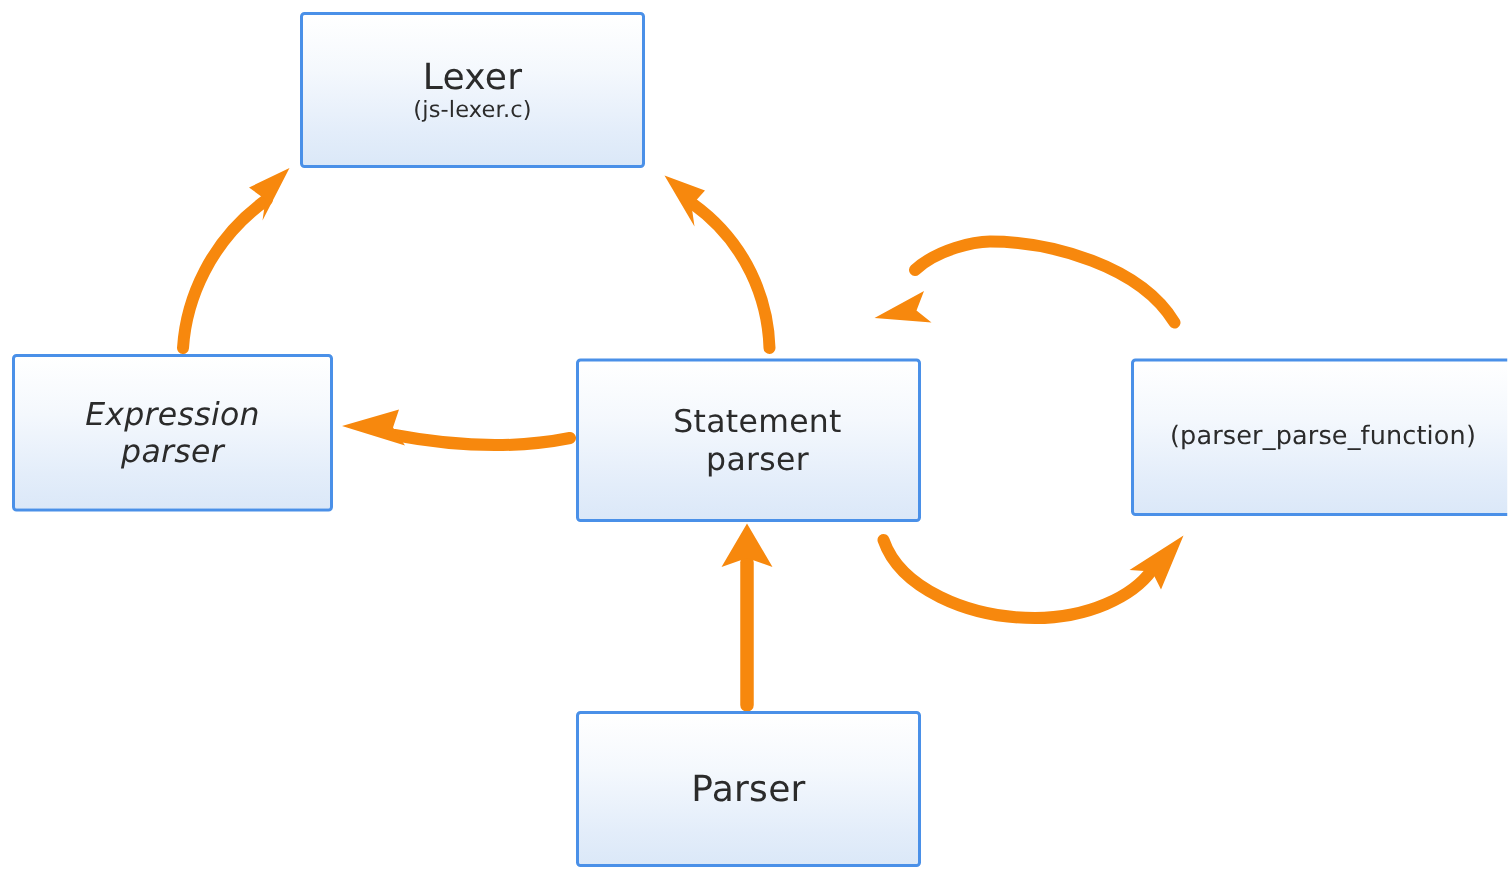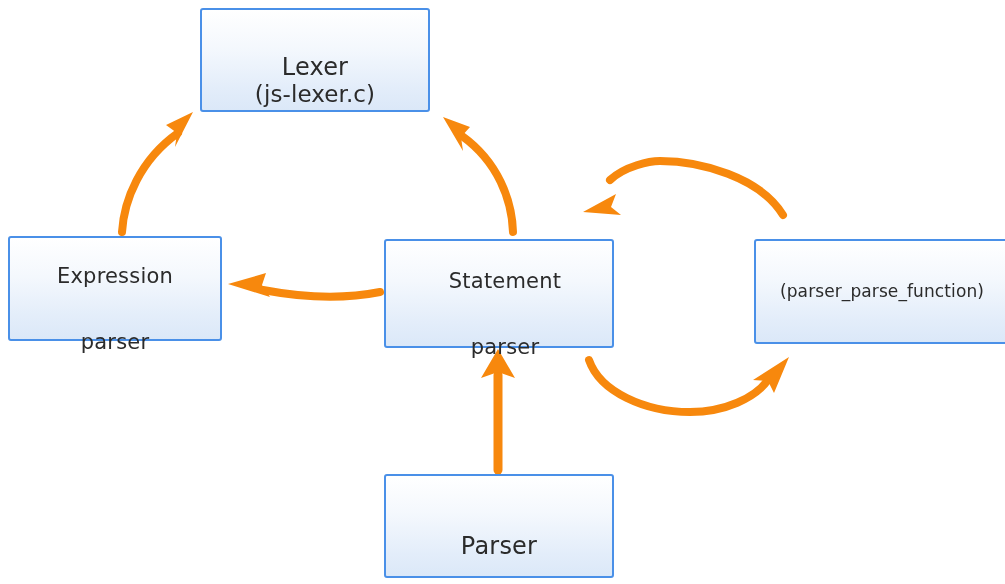--- a/index.html
+++ b/index.html
@@ -26,24 +26,23 @@
     align-items: center;
     justify-content: center;
     text-align: center;
     color: #2b2b2b;
     line-height: 1.18;
     z-index: 2;
   }
   .node .title {
     font-size: 24px;
     letter-spacing: 0.2px;
-    margin-top: 41px;
   }
   .node .sub {
-    font-size: 23px;
+    font-size: 15px;
     letter-spacing: 0.1px;
   }
   .node.small .title { font-size: 21px; }
   .node.small .sub { font-size: 17px; }
 
   #arrows {
     position: absolute;
     left: 0;
     top: 0;
     width: 1005px;
@@ -96,21 +95,21 @@
       <path class="arrow-path" stroke-width="9" d="M 498,470 L 498,375"></path>
       <polygon class="arrow-head" points="498,349 481,378 498,372 515,378"></polygon>
     </g>
   </svg>
 
   <div class="node" style="left:200px; top:8px; width:230px; height:104px;">
     <div class="title">Lexer</div>
     <div class="sub">(js-lexer.c)</div>
   </div>
 
-  <div class="node small" style="left:8px; top:236px; width:214px; height:105px;">
+  <div class="node small" style="left:8px; top:236px; width:214px; height:105px;font-style:italic;">
     <div class="title">Expression</div>
     <div class="title">parser</div>
   </div>
 
   <div class="node small" style="left:384px; top:239px; width:230px; height:109px;padding-left:12px;">
     <div class="title">Statement</div>
     <div class="title">parser</div>
   </div>
 
   <div class="node small" style="left:754px; top:239px; width:256px; height:105px;">

